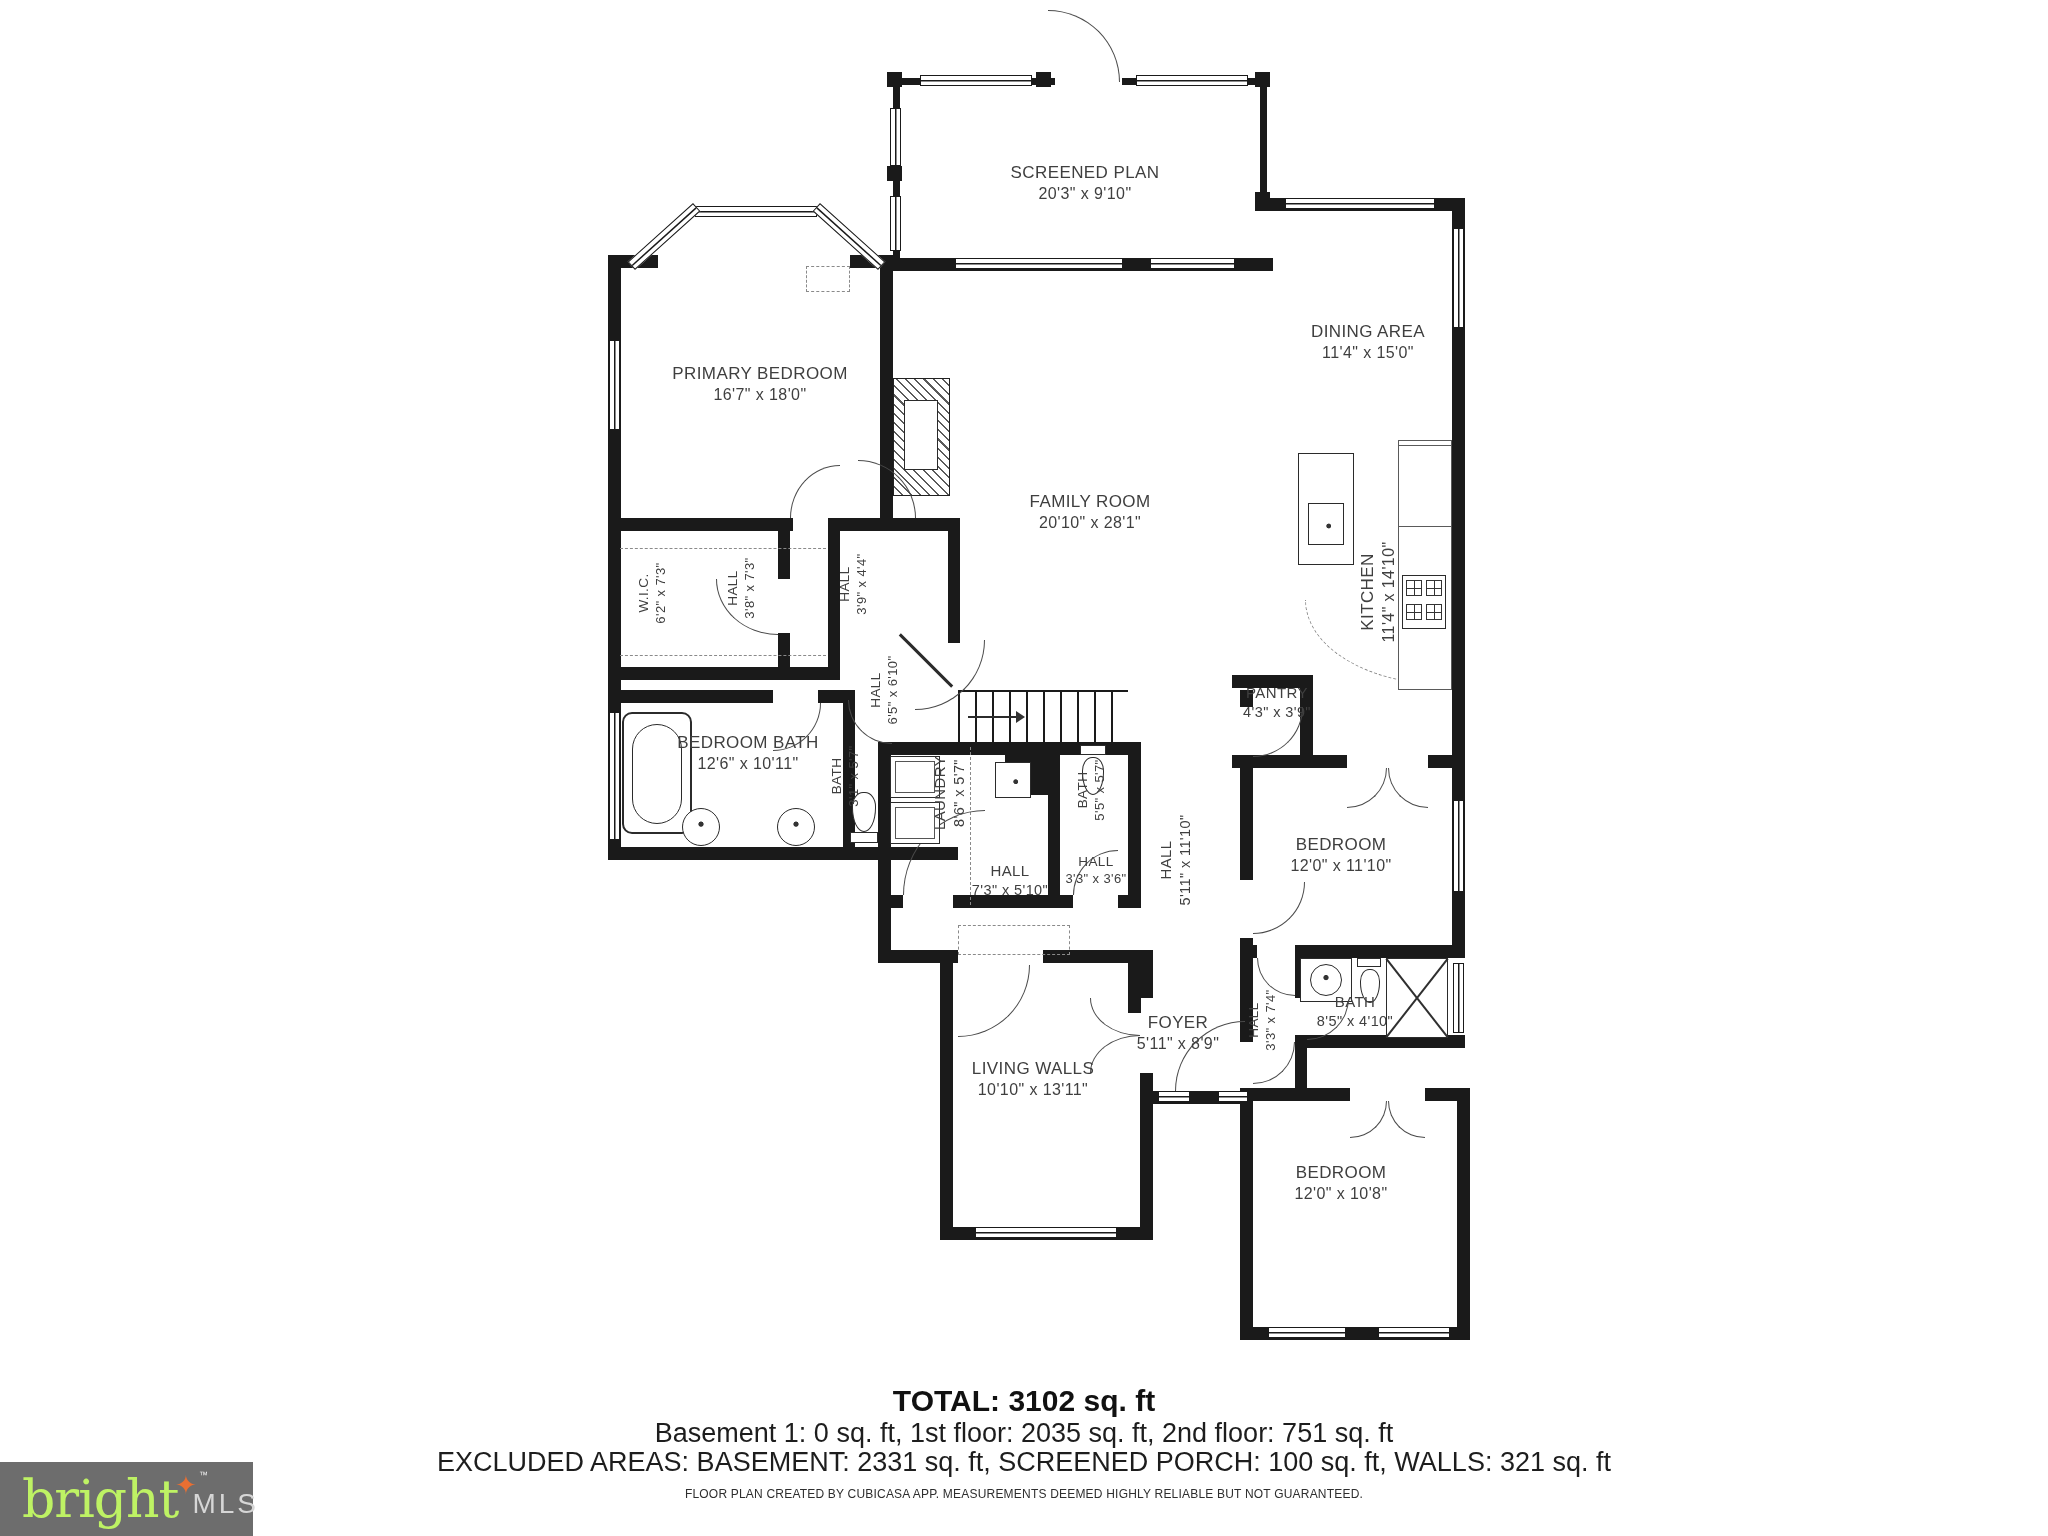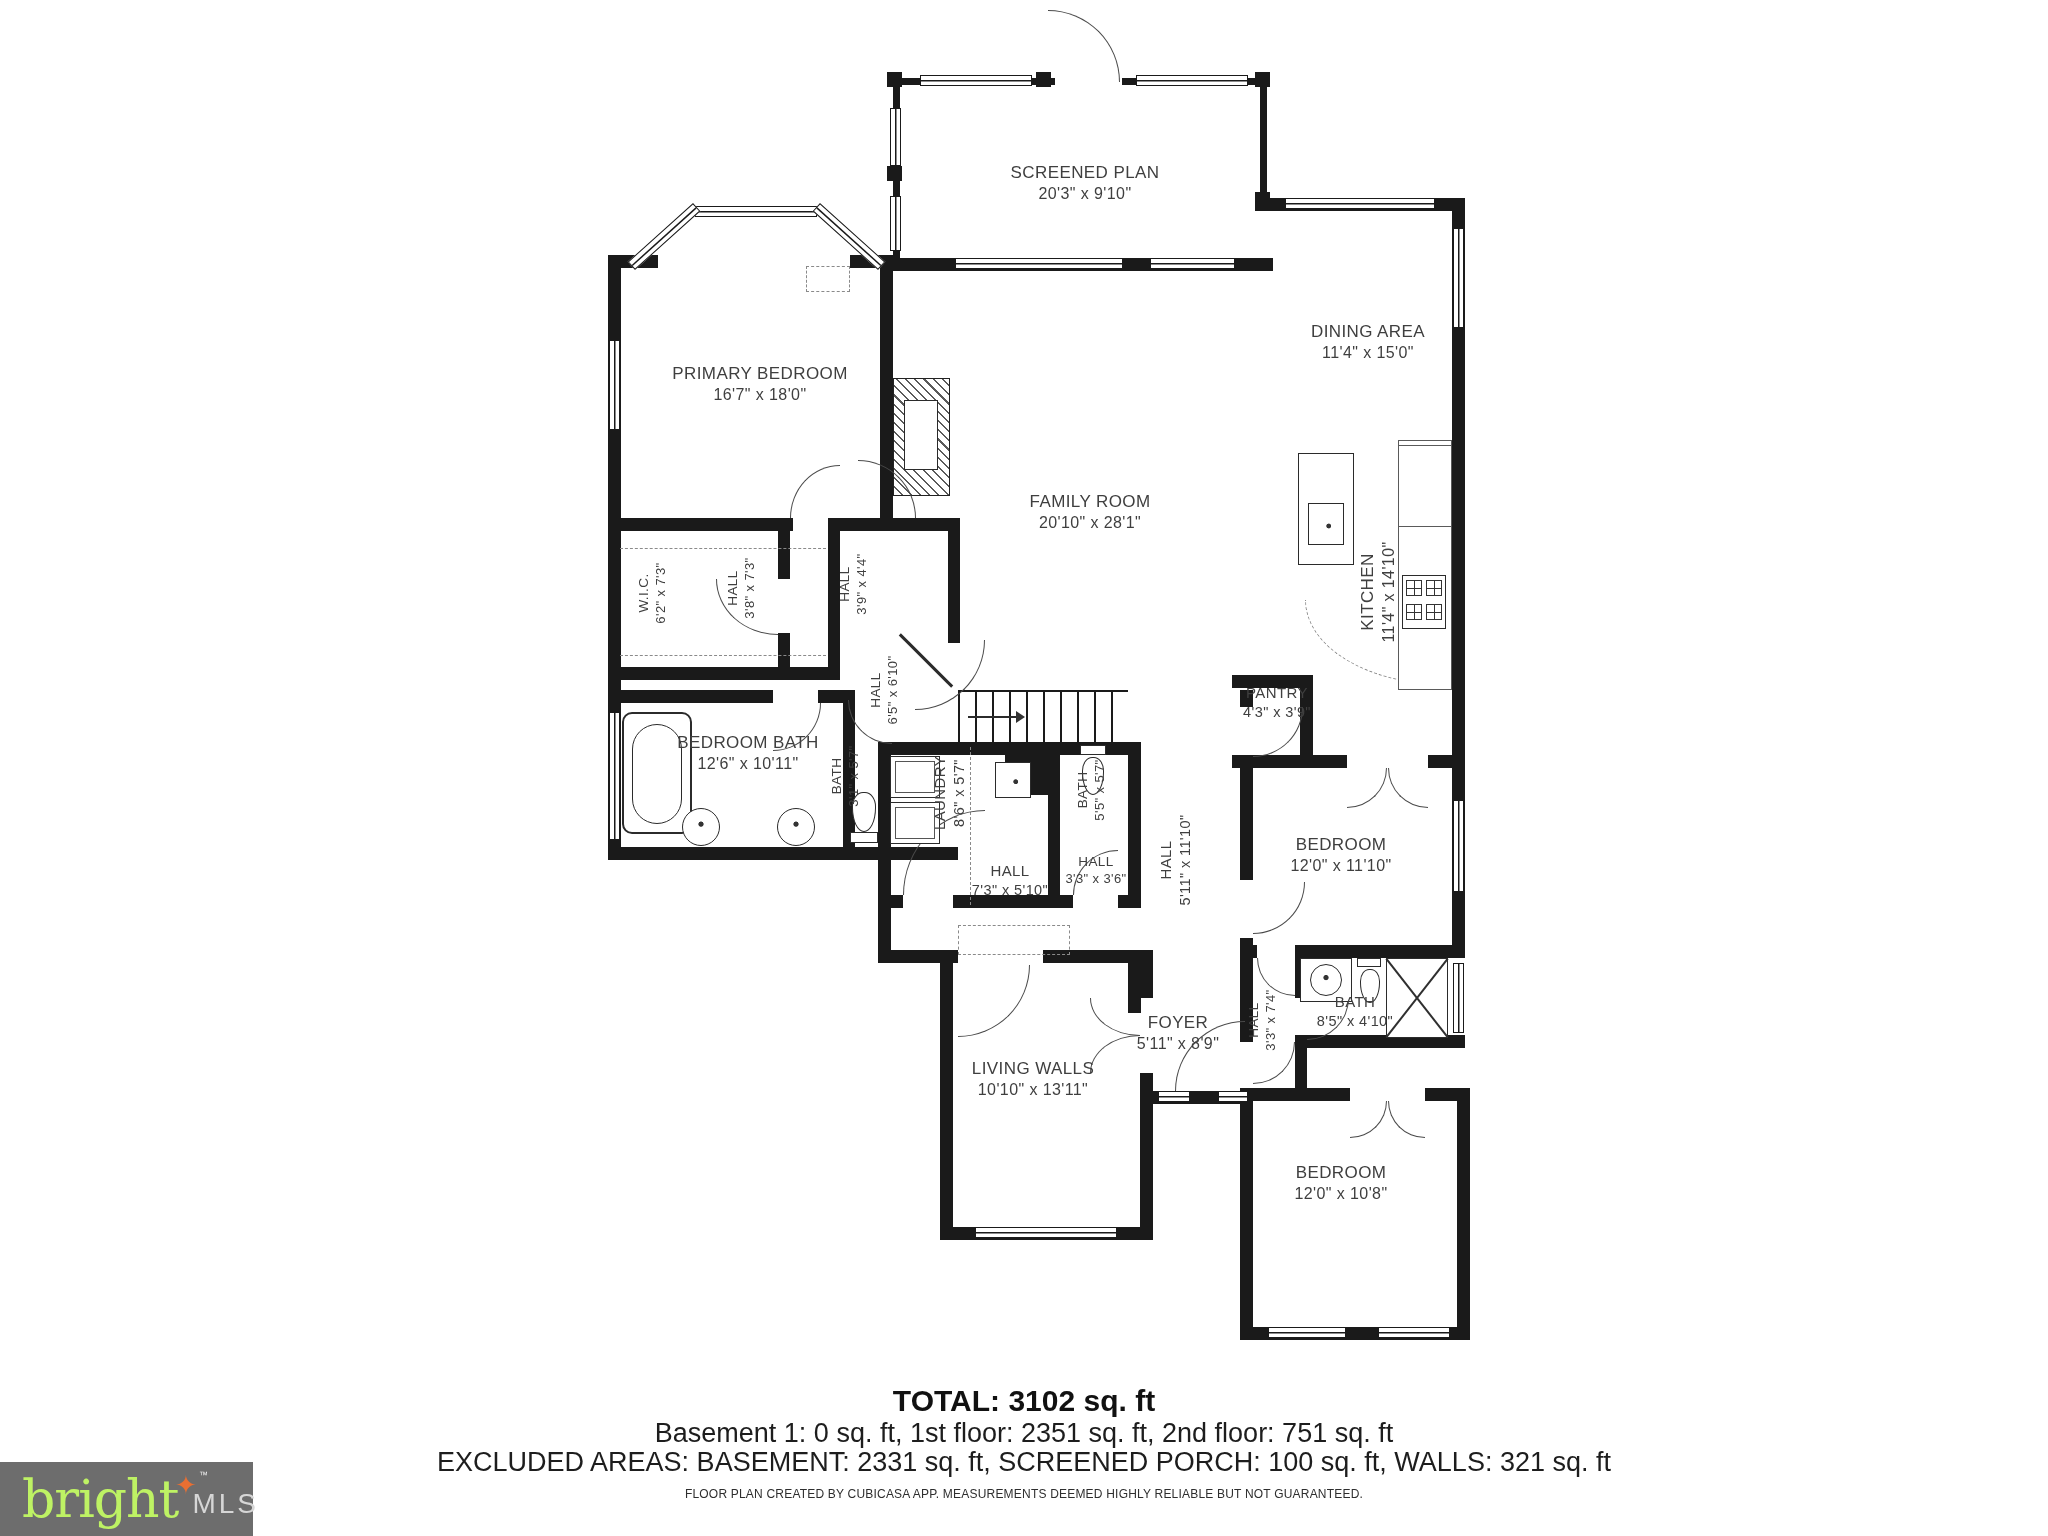--- a/index.html
+++ b/index.html
@@ -299,21 +299,21 @@
     <div class="fixture" style="position: absolute; left: 1300px; top: 958px; width: 52px; height: 44px;"></div>
     <div class="sink-round" style="position: absolute; left: 1310px; top: 964px; width: 32px; height: 32px;"></div>
     <div class="toilet-tank" style="position: absolute; left: 1357px; top: 958px; width: 24px; height: 9px;"></div>
     <div class="toilet-bowl" style="position: absolute; left: 1360px; top: 969px; width: 20px; height: 34px;"></div>
     <div class="fixture" style="position: absolute; left: 1386px; top: 958px; width: 62px; height: 80px;"></div>
     <div class="xline" style="position: absolute; left: 1367px; top: 997px; width: 100px; height: 2px; transform: rotate(52deg);"></div>
     <div class="xline" style="position: absolute; left: 1367px; top: 997px; width: 100px; height: 2px; transform: rotate(-52deg);"></div>
   </div>
 
 <div class="footer total-line">TOTAL: 3102 sq. ft</div>
-<div class="footer floors-line">Basement 1: 0 sq. ft, 1st floor: 2351 sq. ft, 2nd floor: 751 sq. ft</div>
+<div class="footer floors-line">Basement 1: 0 sq. ft, 1st floor: 2035 sq. ft, 2nd floor: 751 sq. ft</div>
 <div class="footer excluded-line">EXCLUDED AREAS: BASEMENT: 2331 sq. ft, SCREENED PORCH: 100 sq. ft, WALLS: 321 sq. ft</div>
 <div class="footer disclaimer-line">FLOOR PLAN CREATED BY CUBICASA APP. MEASUREMENTS DEEMED HIGHLY RELIABLE BUT NOT GUARANTEED.</div>
 
 <div class="brand-box">
   <span class="brand-word">bright</span>
   <span class="brand-star">✦</span>
   <span class="brand-tm">™</span>
   <span class="brand-mls">MLS</span>
 </div>
 

